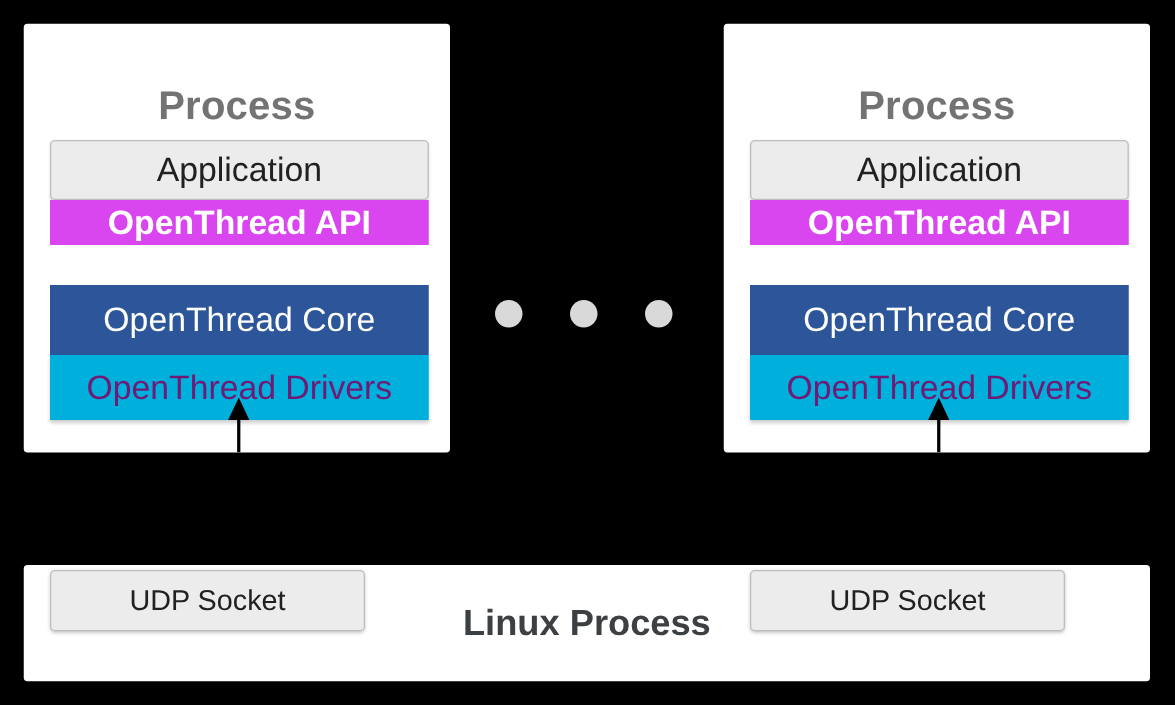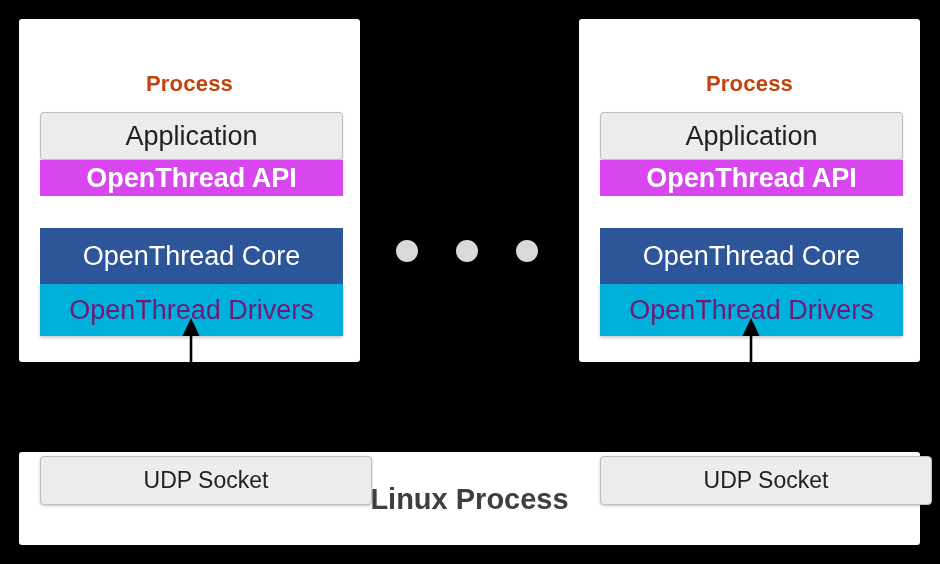--- a/index.html
+++ b/index.html
@@ -26,23 +26,23 @@
     box-shadow:0 1px 3px rgba(0,0,0,0.35);
   }
   .process-card.left  { left:19px;  }
   .process-card.right { left:579px; }
 
   .process-title {
     position:absolute;
     top:47px;
     left:0; right:0;
     text-align:center;
-    font-size:22px;
+    font-size:32px;
     font-weight:bold;
-    color:#c2410c;
+    color:#737373;
     letter-spacing:0.2px;
     line-height:36px;
   }
 
   .stack {
     position:absolute;
     left:21px;
     top:93px;
     width:303px;
   }
@@ -120,21 +120,21 @@
     width:901px;
     height:93px;
     background:#ffffff;
     border-radius:3px;
     box-shadow:0 1px 3px rgba(0,0,0,0.35);
   }
 
   .socket-box {
     position:absolute;
     top:4px;
-    width:332px;
+    width:252px;
     height:49px;
     background:#ececec;
     border:1px solid #bdbdbd;
     border-radius:4px;
     display:flex;
     align-items:center;
     justify-content:center;
     font-size:23px;
     color:#212121;
     box-shadow:0 1px 3px rgba(0,0,0,0.22);

